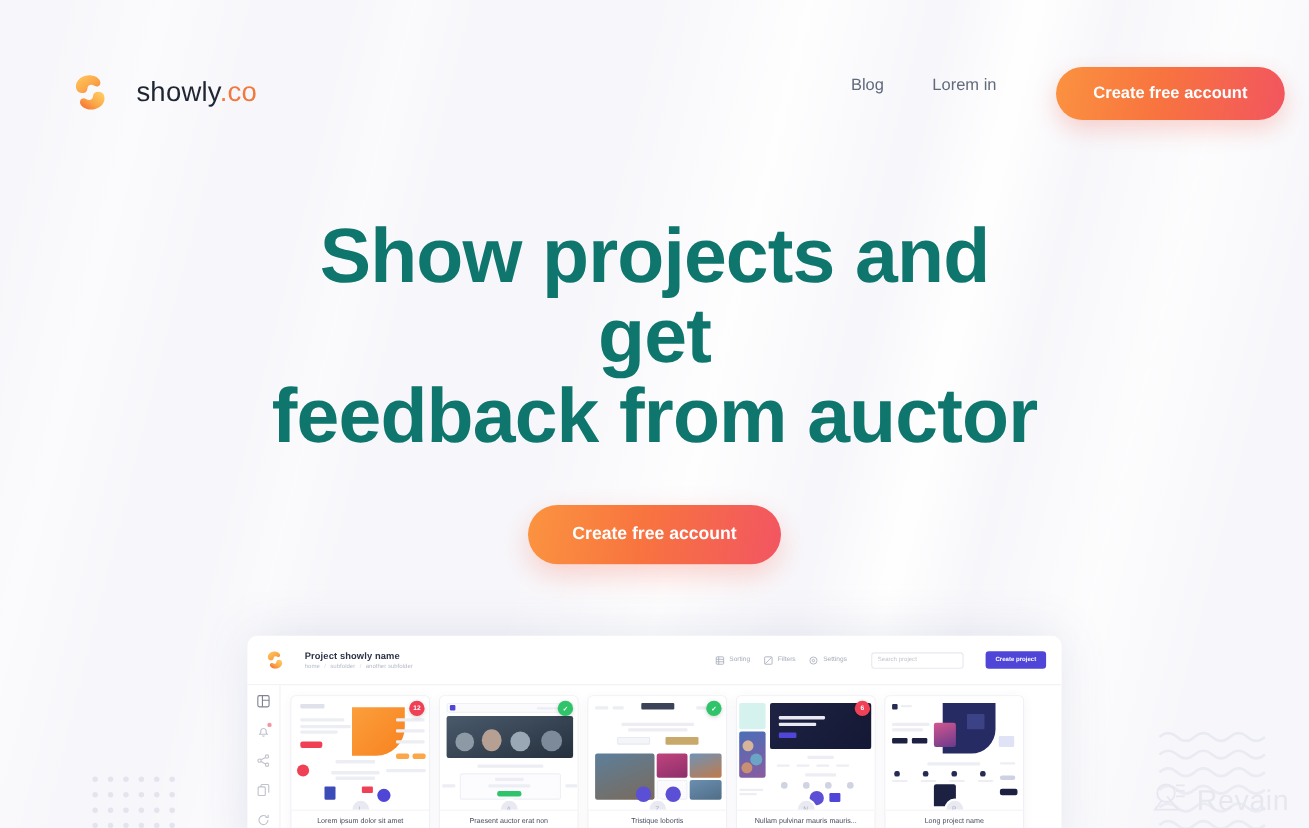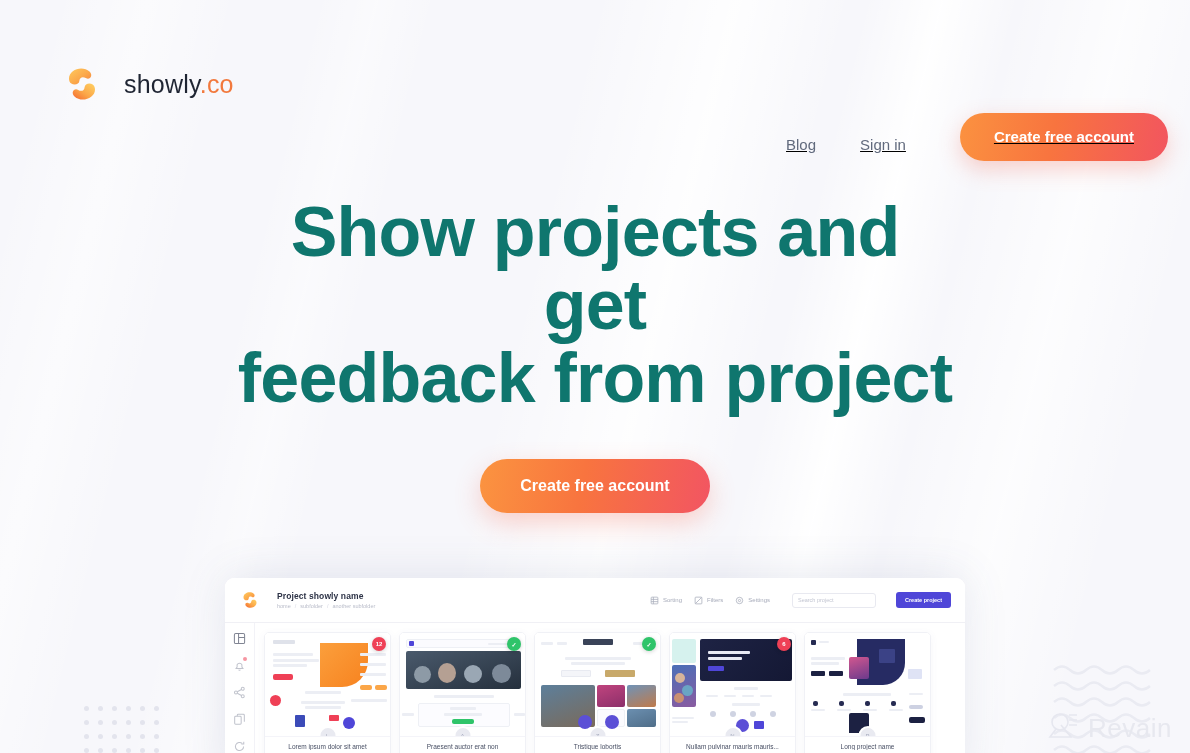--- a/index.html
+++ b/index.html
@@ -41,21 +41,20 @@
 
   
   .header {
     position: absolute;
     top: 0; left: 0; right: 0;
     height: 168px;
     display: flex;
     align-items: flex-start;
     padding: 58px 22px 0 56px;
     z-index: 5;
-    flex-direction: column;
   }
   .brand {
     display: flex;
     align-items: center;
     gap: 16px;
     cursor: pointer;
   }
   .logo-mark {
     width: 52px;
     height: 52px;
@@ -67,24 +66,23 @@
     letter-spacing: .2px;
     color: #1f2533;
     font-weight: 400;
     white-space: nowrap;
   }
   .brand-name .dot { color: #f2793d; }
 
   .nav {
     margin-left: auto;
     display: flex;
-    align-items: flex-end;
+    align-items: flex-start;
     gap: 0;
     padding-top: 3px;
-    text-decoration: underline;
   }
   .nav-link {
     font-size: 15px;
     color: #616a7d;
     text-decoration: none;
     padding: 8px 22px;
     white-space: nowrap;
     cursor: pointer;
   }
   .btn-cta-top {
@@ -431,29 +429,29 @@
           <path d="M39 31.5 C39 40.5, 25.5 45, 18.5 38.5 C14.5 34.8, 18 29.5, 22.2 32
                    C25.2 33.8, 28.4 32.8, 28.6 29.2 C28.8 25.4, 33.8 24.4, 36.7 26.4
                    C38.3 27.5, 39 29.3, 39 31.5 Z" fill="url(#lgBot)"></path>
         </svg>
       </div>
       <div class="brand-name"><span>showly</span><span class="dot">.co</span></div>
     </div>
 
     <nav class="nav">
       <a class="nav-link" href="#">Blog</a>
-      <a class="nav-link" href="#">Sign in</a>
+      <a class="nav-link" href="#">Lorem in</a>
       <button class="btn-cta-top">Create free account</button>
     </nav>
   </div>
 
   <div class="hero">
     <h1>
       <span>Show projects and get</span><br>
-      <span>feedback from project</span>
+      <span>feedback from auctor</span>
     </h1>
     <div class="hero-actions">
       <button class="btn-cta-hero">Create free account</button>
     </div>
   </div>
 
   <div class="dot-grid">
       <span style="left: 0px; top: 0px;"></span>
       <span style="left: 14px; top: 0px;"></span>
       <span style="left: 28px; top: 0px;"></span>

